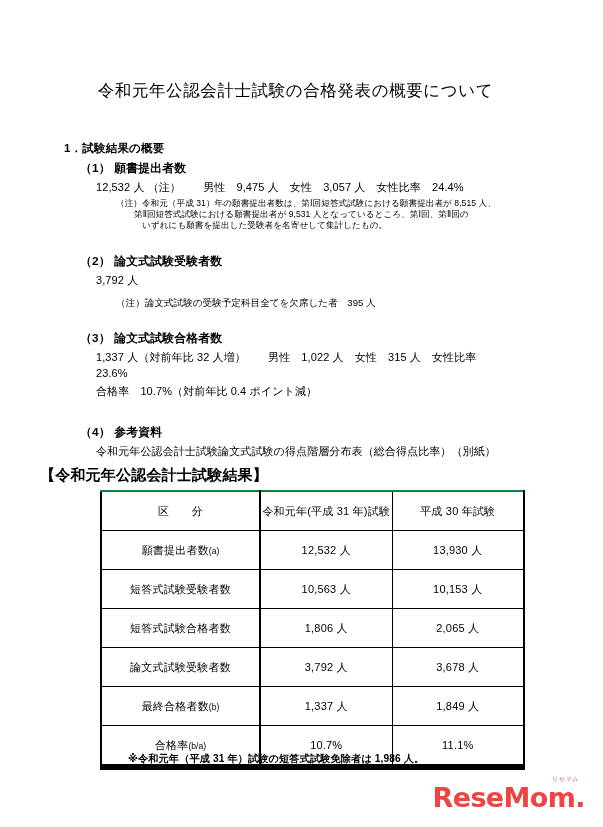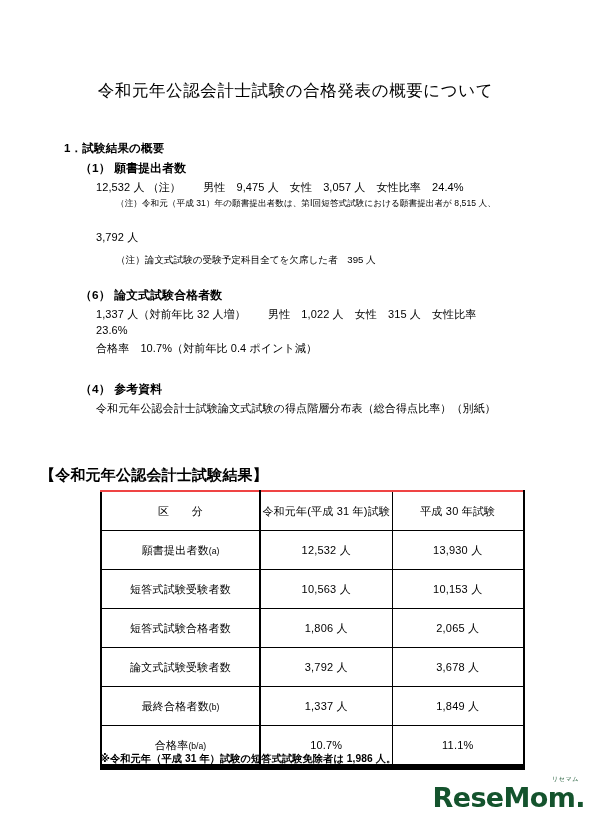--- a/index.html
+++ b/index.html
@@ -135,21 +135,21 @@
     border: 2px solid #000;
   }
   .result-table tr td:first-child {
     border-left: 2px solid #000;
     border-right: 2px solid #000;
   }
   .result-table tr td:last-child {
     border-right: 2px solid #000;
   }
   .result-table tr:first-child td {
-    border-top: 2px solid #ef4444;
+    border-top: 2px solid #15803d;
   }
   .result-table tr:last-child td {
     border-bottom: 6px solid #000000;
   }
   .result-table tr:first-child td {
     font-weight: normal;
   }
   .hdr-cell { letter-spacing: 1px; }
   .sub-mark {
     font-size: 8.6px;
@@ -157,28 +157,29 @@
   }
 
   
   .table-footnote {
     position: absolute;
     top: 752px;
     left: 100px;
     font-size: 10.2px;
     font-weight: bold;
     letter-spacing: 0.1px;
+    padding-left: 28px;
   }
 
   
   .watermark {
     position: absolute;
     right: 18px;
     bottom: 16px;
-    color: #14532d;
+    color: #ef4444;
     font-family: "DejaVu Sans", sans-serif;
     font-weight: bold;
     font-size: 27px;
     letter-spacing: -0.6px;
     line-height: 1;
     user-select: none;
   }
   .watermark .ruby {
     position: absolute;
     right: 6px;
@@ -201,32 +202,35 @@
   <div class="body-block">
 
     <div class="lv1">1．試験結果の概要</div>
 
     <div class="lv2">（1） 願書提出者数</div>
 
     <div class="lv3 plain">12,532 人 （注）　　男性　9,475 人　女性　3,057 人　女性比率　24.4%</div>
 
     <div class="note-block">
       <div class="nl1">（注）令和元（平成 31）年の願書提出者数は、第Ⅰ回短答式試験における願書提出者が 8,515 人、</div>
+      <div class="nl2">第Ⅱ回短答式試験における願書提出者が 9,531 人となっているところ、第Ⅰ回、第Ⅱ回の</div>
+      <div class="nl3">いずれにも願書を提出した受験者を名寄せして集計したもの。</div>
     </div>
 
     <div class="spacer-md"></div>
 
+    <div class="lv2">（2） 論文式試験受験者数</div>
 
     <div class="lv3 plain">3,792 人</div>
 
     <div class="note-inline">（注）論文式試験の受験予定科目全てを欠席した者　395 人</div>
 
     <div class="spacer-md"></div>
 
-    <div class="lv2">（6） 論文式試験合格者数</div>
+    <div class="lv2">（3） 論文式試験合格者数</div>
 
     <div class="lv3 plain">1,337 人（対前年比 32 人増）　　男性　1,022 人　女性　315 人　女性比率　23.6%</div>
 
     <div class="lv3 plain">合格率　10.7%（対前年比 0.4 ポイント減）</div>
 
     <div class="spacer-lg"></div>
 
     <div class="lv2">（4） 参考資料</div>
 
     <div class="lv3 plain">令和元年公認会計士試験論文式試験の得点階層分布表（総合得点比率）（別紙）</div>

